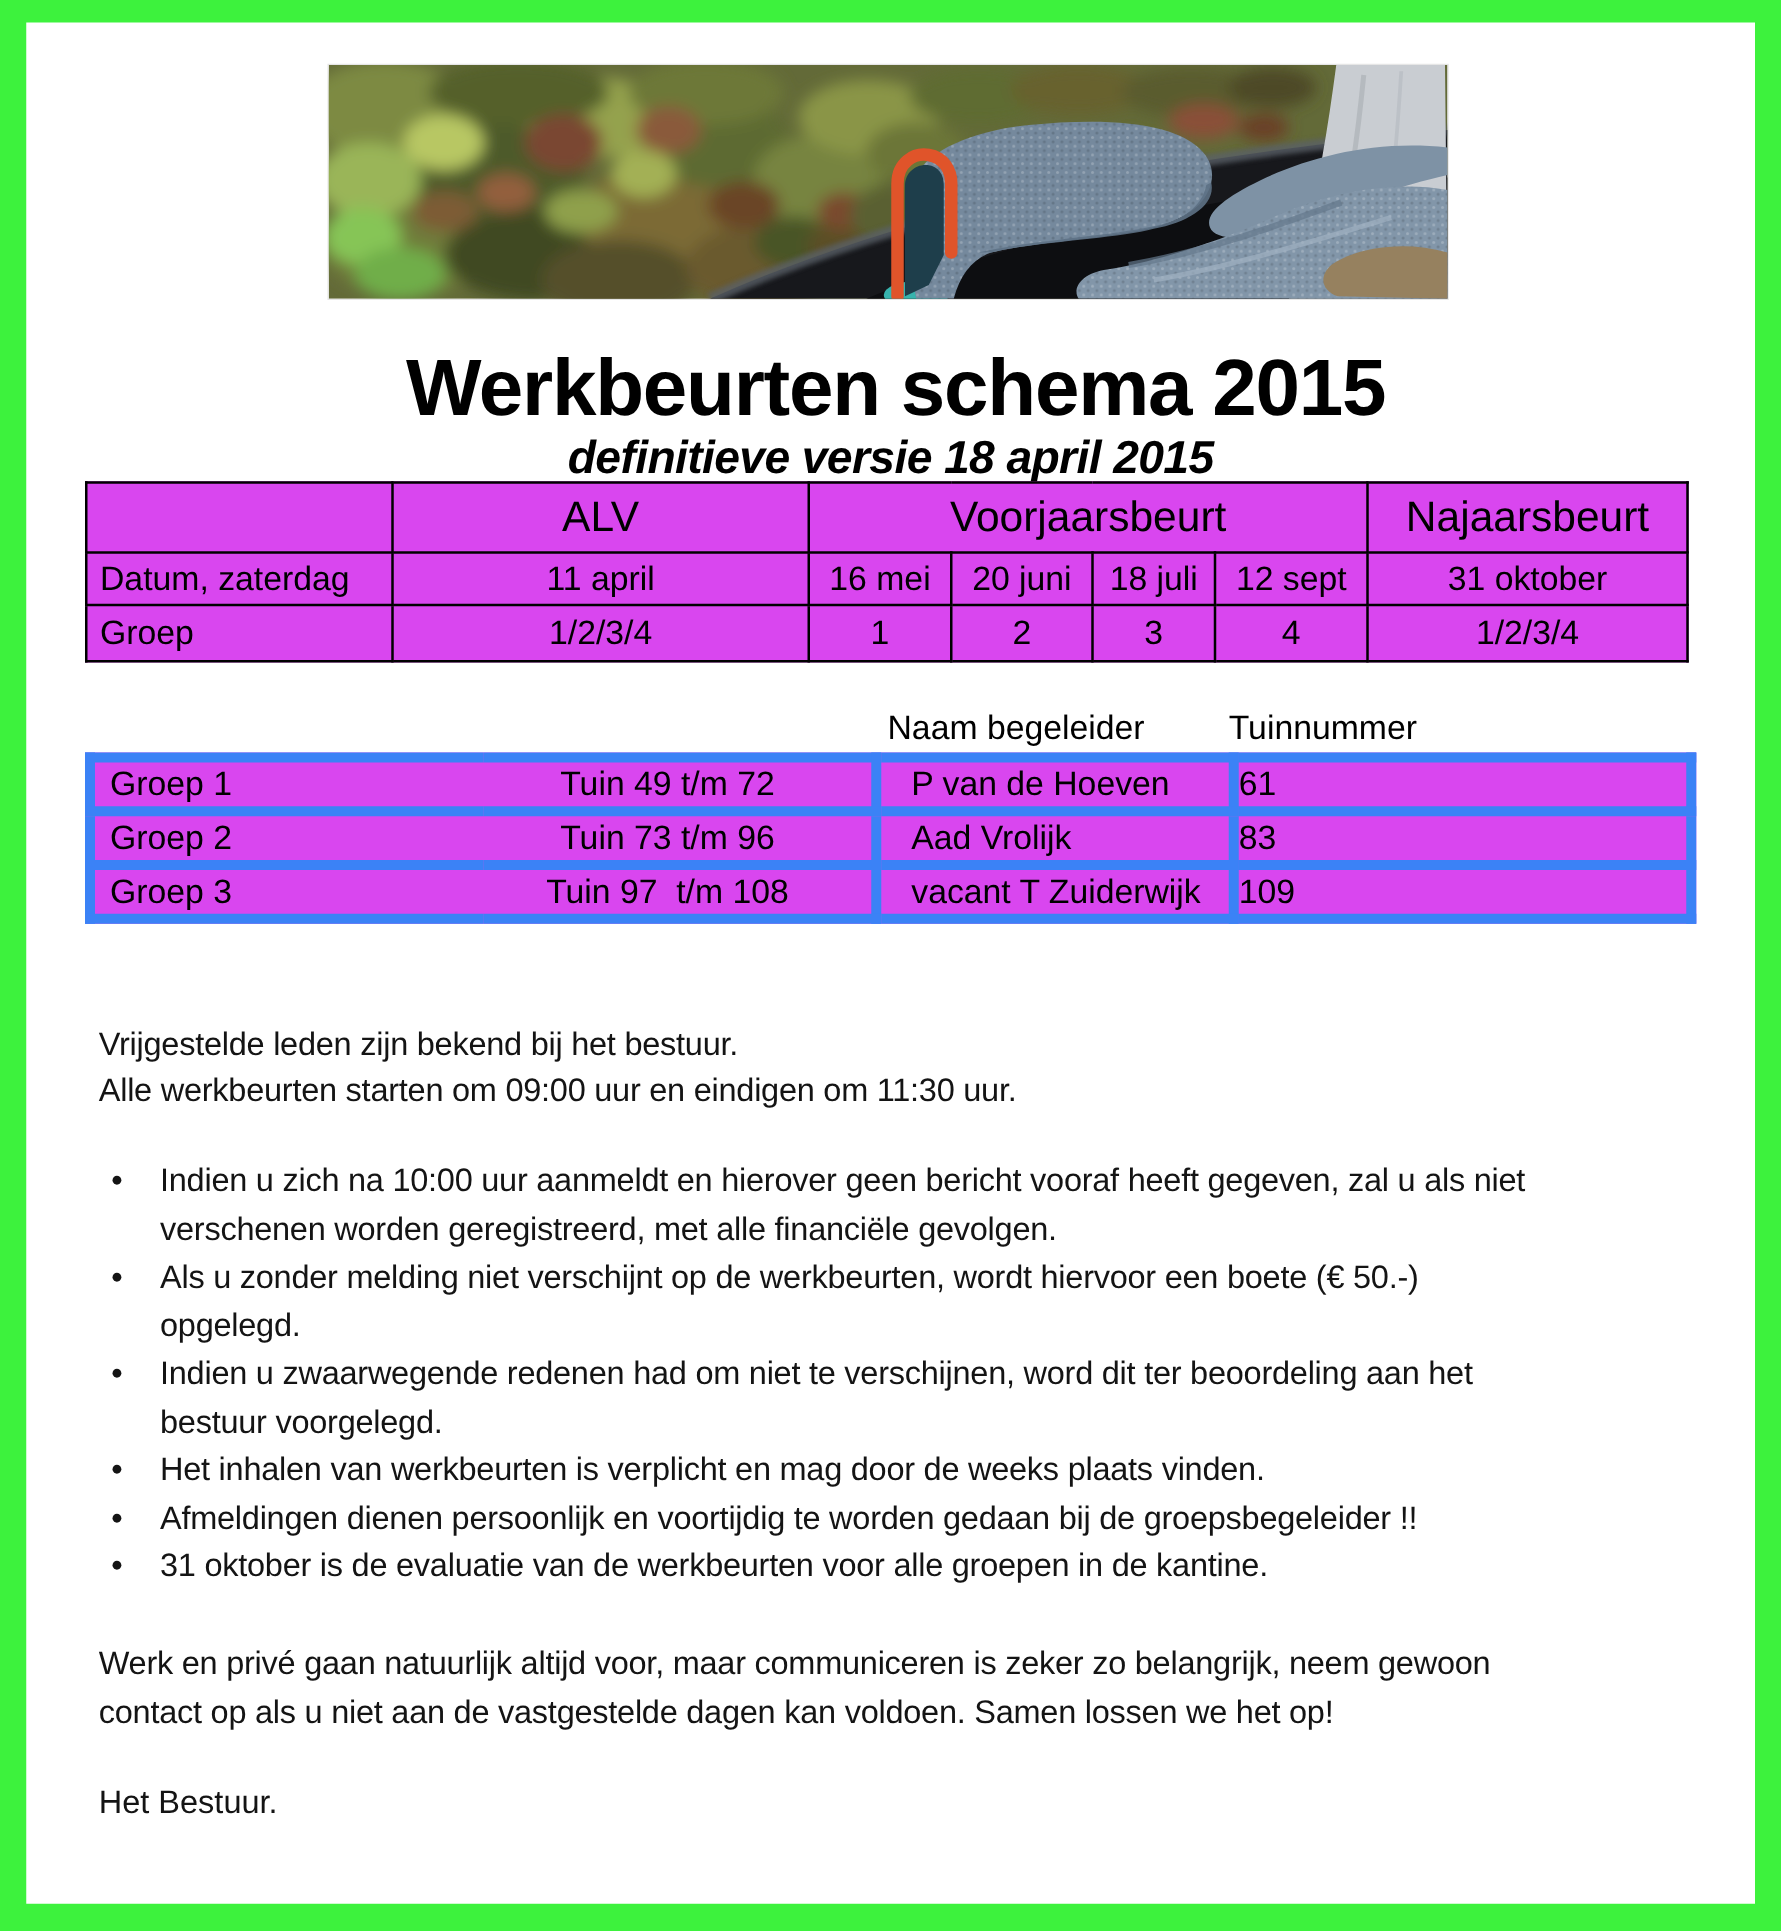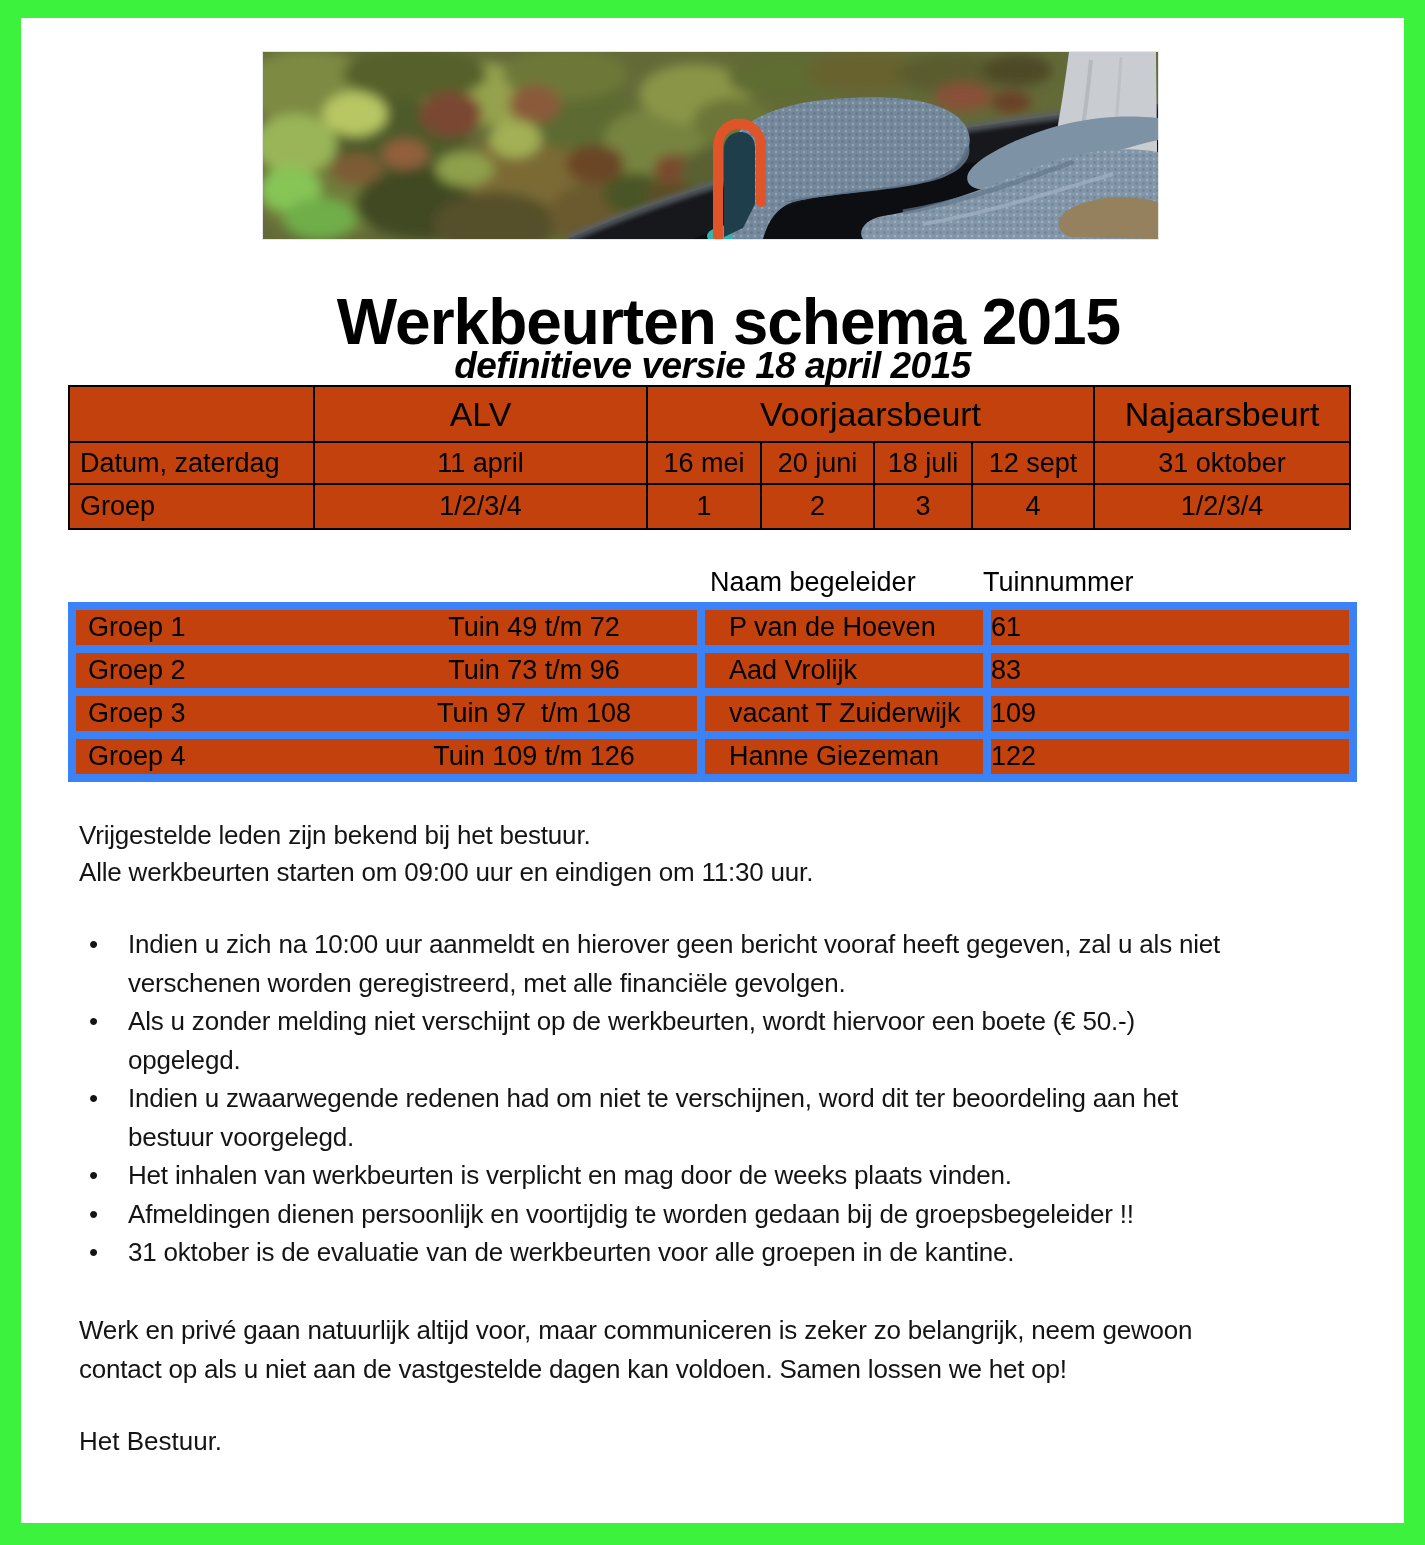--- a/index.html
+++ b/index.html
@@ -3,26 +3,26 @@
 <meta charset="utf-8">
 <style>
   html,body{margin:0;padding:0}
   body{width:1425px;height:1545px;position:relative;background:#3df23d;
        font-family:"Liberation Sans",sans-serif;color:#111;overflow:hidden}
   .page{position:absolute;left:21px;top:18px;width:1383px;height:1505px;background:#ffffff;overflow:hidden}
 
   .photo{position:absolute;left:241px;top:33px;width:895px;height:187px;border:1px solid #e6e6e6}
   .photo svg{display:block;width:895px;height:187px}
 
-  .title{position:absolute;left:0;top:252px;width:100%;margin:16px;text-align:center;
+  .title{position:absolute;left:0;top:252px;width:100%;margin:4px;text-align:center;
          font-size:64px;font-weight:700;letter-spacing:-1px;line-height:72px;color:#000;white-space:nowrap}
   .subtitle{position:absolute;left:0;top:326px;width:100%;text-align:center;
             font-size:37px;font-weight:700;font-style:italic;letter-spacing:-0.5px;line-height:44px;color:#000}
 
-  table{border-collapse:collapse;table-layout:fixed;position:absolute;background:#c2410c}
+  table{border-collapse:collapse;table-layout:fixed;position:absolute;background:#d946ef}
   td{overflow:hidden}
   .t1{left:47px;top:367px;width:1281px}
   .t1 td{border:2px solid #000;font-size:27px;text-align:center;padding:0;color:#000}
   .t1 tr.hdr td{font-size:34px}
   .t1 td.lbl{text-align:left;padding-left:10px}
   .t1 tr.hdr{height:56px}
   .t1 tr.r2{height:42px}
   .t1 tr.r3{height:45px}
 
   .t2h{position:absolute;font-size:27px;color:#000}
@@ -195,26 +195,20 @@
       <td class="c-range">Tuin 73 t/m 96</td>
       <td class="c-leader">Aad Vrolijk</td>
       <td class="c-num">83</td>
     </tr>
     <tr>
       <td class="c-group">Groep 3</td>
       <td class="c-range">Tuin 97  t/m 108</td>
       <td class="c-leader">vacant T Zuiderwijk</td>
       <td class="c-num">109</td>
     </tr>
-    <tr>
-      <td class="c-group">Groep 4</td>
-      <td class="c-range">Tuin 109 t/m 126</td>
-      <td class="c-leader">Hanne Giezeman</td>
-      <td class="c-num">122</td>
-    </tr>
   </tbody>
     </table>
 
   <div class="notes">
     <div>Vrijgestelde leden zijn bekend bij het bestuur.</div>
     <div>Alle werkbeurten starten om 09:00 uur en eindigen om 11:30 uur.</div>
   </div>
 
   <ul class="bullets">
     <li>Indien u zich na 10:00 uur aanmeldt en hierover geen bericht vooraf heeft gegeven, zal u als niet

